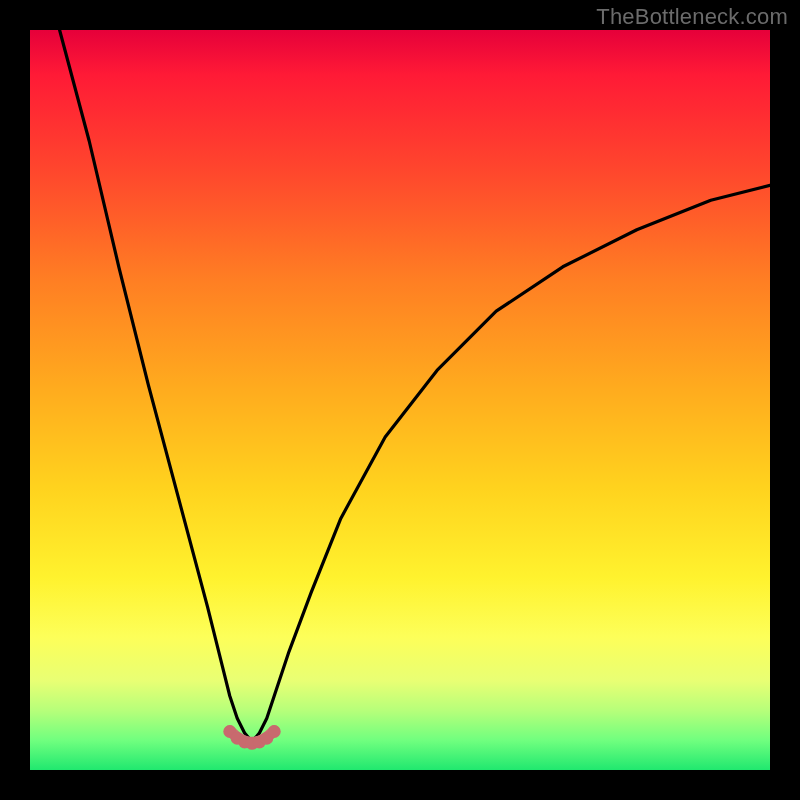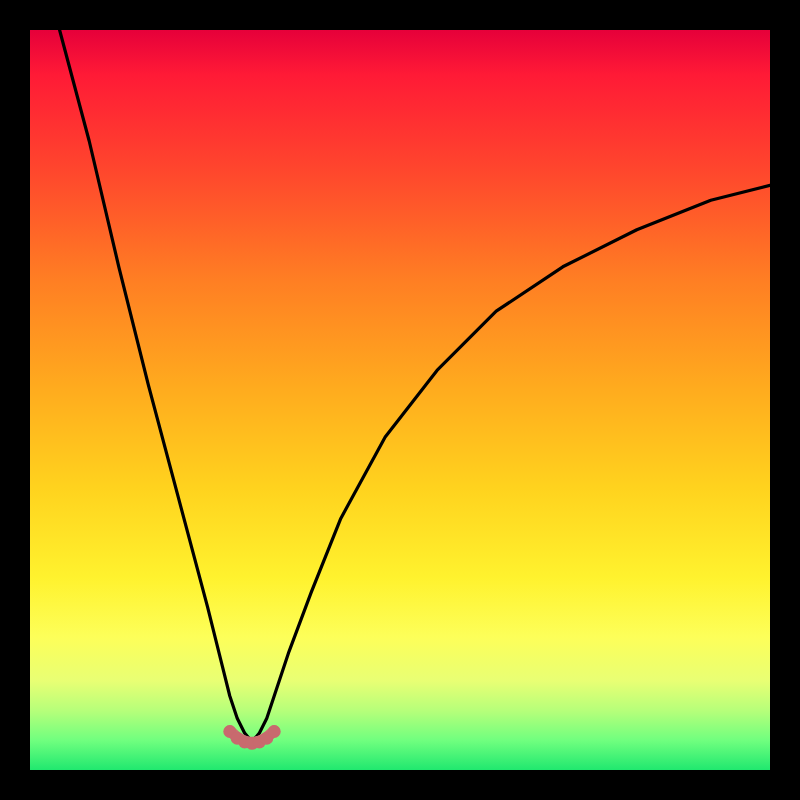--- a/index.html
+++ b/index.html
@@ -63,20 +63,21 @@
     top: 0;
     left: 0;
     width: 100%;
     height: 100%;
   }
 </style>
 </head>
 <body>
 
 <div class="frame">
+  <div class="watermark">TheBottleneck.com</div>
   <div class="plot">
     <div class="gradient"></div>
     <svg class="curves" viewBox="0 0 740 740" preserveAspectRatio="none">
       <g id="svg-paths">
           <path d="M29.60 0.00 L59.20 111.00 L88.80 236.80 L118.40 355.20 L148.00 466.20 L177.60 577.20 L192.40 636.40 L199.80 666.00 L207.20 688.20 L214.60 703.00 L222.00 711.88" fill="none" stroke="#000000" stroke-width="3.2" stroke-linecap="round" stroke-linejoin="round"></path>
           <path d="M222.00 711.88 L229.40 703.00 L236.80 688.20 L244.20 666.00 L259.00 621.60 L281.20 562.40 L310.80 488.40 L355.20 407.00 L407.00 340.40 L466.20 281.20 L532.80 236.80 L606.80 199.80 L680.80 170.20 L740.00 155.40" fill="none" stroke="#000000" stroke-width="3.2" stroke-linecap="round" stroke-linejoin="round"></path>
           <path d="M199.80 700.78 L207.20 707.44 L214.60 711.14 L222.00 712.62 L229.40 711.14 L236.80 707.44 L244.20 700.78" fill="none" stroke="#cc6f72" stroke-width="11" stroke-linecap="round" stroke-linejoin="round"></path>
           <circle cx="199.80" cy="701.52" r="6.5" fill="#c86a6e"></circle>
           <circle cx="207.20" cy="708.18" r="6.5" fill="#c86a6e"></circle>
           <circle cx="214.60" cy="711.88" r="6.5" fill="#c86a6e"></circle>

